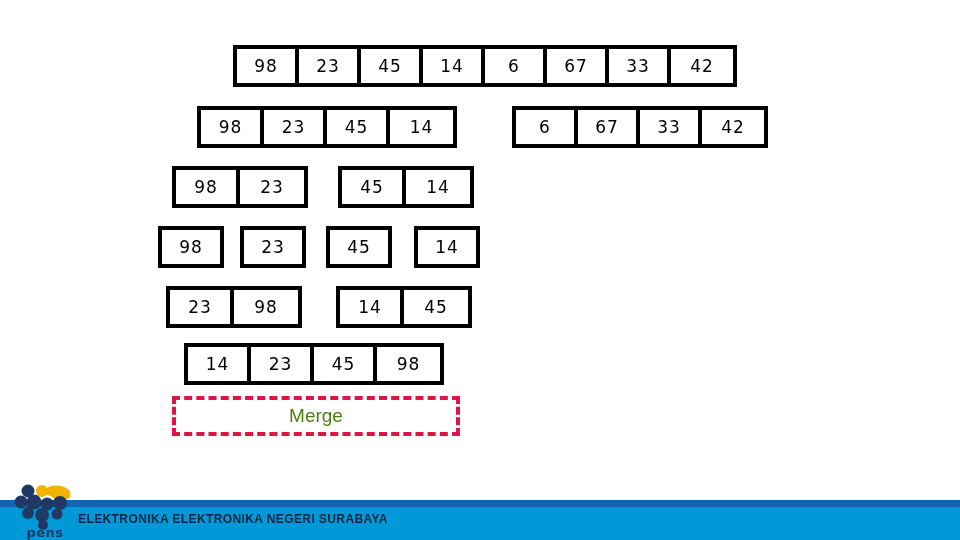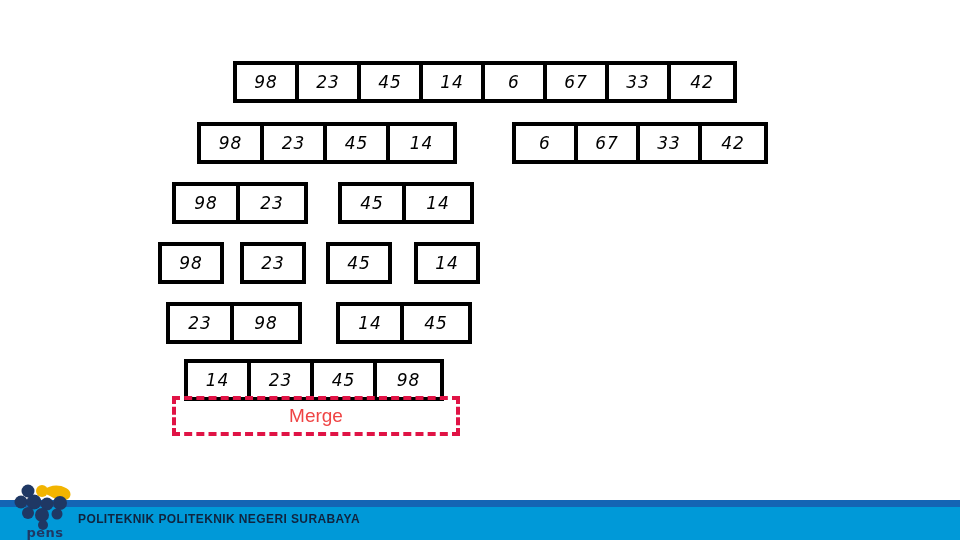--- a/index.html
+++ b/index.html
@@ -12,24 +12,23 @@
     height: 540px;
     position: relative;
     overflow: hidden;
     font-family: "DejaVu Sans", sans-serif;
   }
 
   
   #diagram {
     position: absolute;
     left: 0;
-    top: 16px;
+    top: 0;
     width: 796px;
     height: 460px;
-    font-style: italic;
   }
 
   .array-group {
     position: absolute;
     display: flex;
     box-sizing: border-box;
     border: 4px solid #000000;
     background: #ffffff;
   }
 
@@ -73,21 +72,21 @@
     height: 40px;
     box-sizing: border-box;
     border: 4px dashed #e01345;
     display: flex;
     align-items: center;
     justify-content: center;
   }
   #merge-label {
     font-family: "Liberation Sans", sans-serif;
     font-size: 19px;
-    color: #ef4444;
+    color: #4d7c0f;
     letter-spacing: 0px;
   }
 
   
   #footer-bar {
     position: absolute;
     left: 0;
     top: 500px;
     width: 960px;
     height: 40px;
@@ -176,21 +175,21 @@
     </div>
   </div>
 
 <div id="merge-callout">
   <span id="merge-label">Merge</span>
 </div>
 
 <div id="footer-bar">
   <div id="footer-strip"></div>
 </div>
-<div id="footer-text">POLITEKNIK POLITEKNIK NEGERI SURABAYA</div>
+<div id="footer-text">ELEKTRONIKA ELEKTRONIKA NEGERI SURABAYA</div>
 
 <div id="logo">
   <svg width="66" height="62" viewBox="0 0 66 62" xmlns="http://www.w3.org/2000/svg">
 
     <path d="M32 12 C37 7, 47 6, 54 10 C60 13, 60 20, 54 22 C48 24, 42 20, 38 18 C34 16, 31 15, 32 12 Z" fill="#f2b400"></path>
     <circle cx="30" cy="13" r="6" fill="#f2b400"></circle>
 
     <circle cx="16" cy="13" r="6.5" fill="#1f3864"></circle>
     <circle cx="9" cy="24" r="6.5" fill="#1f3864"></circle>
     <circle cx="22" cy="24" r="7.5" fill="#1f3864"></circle>

